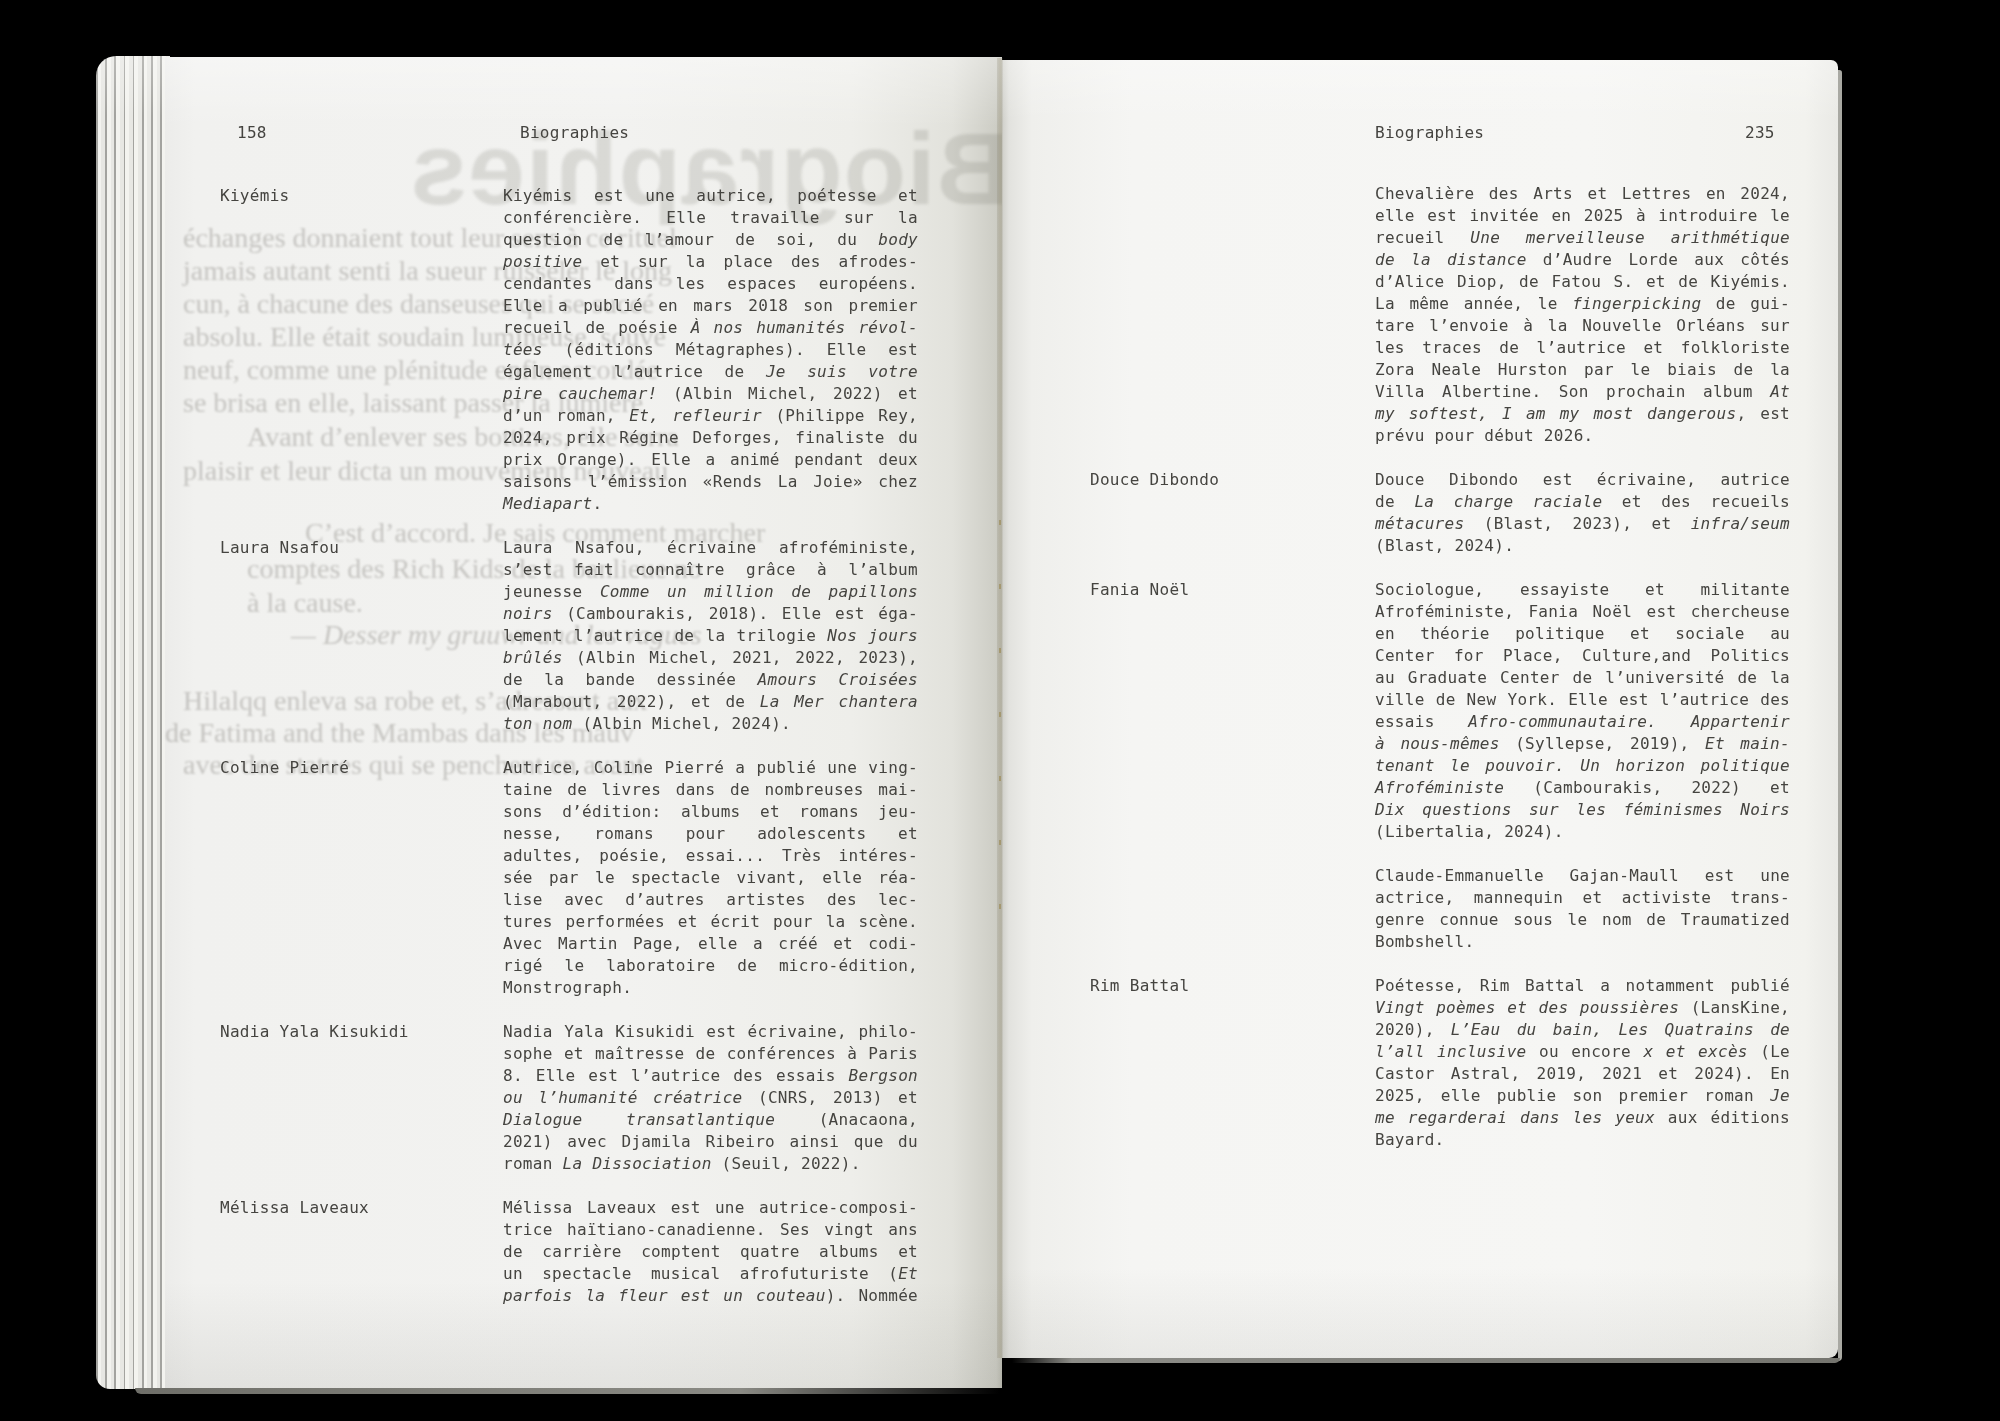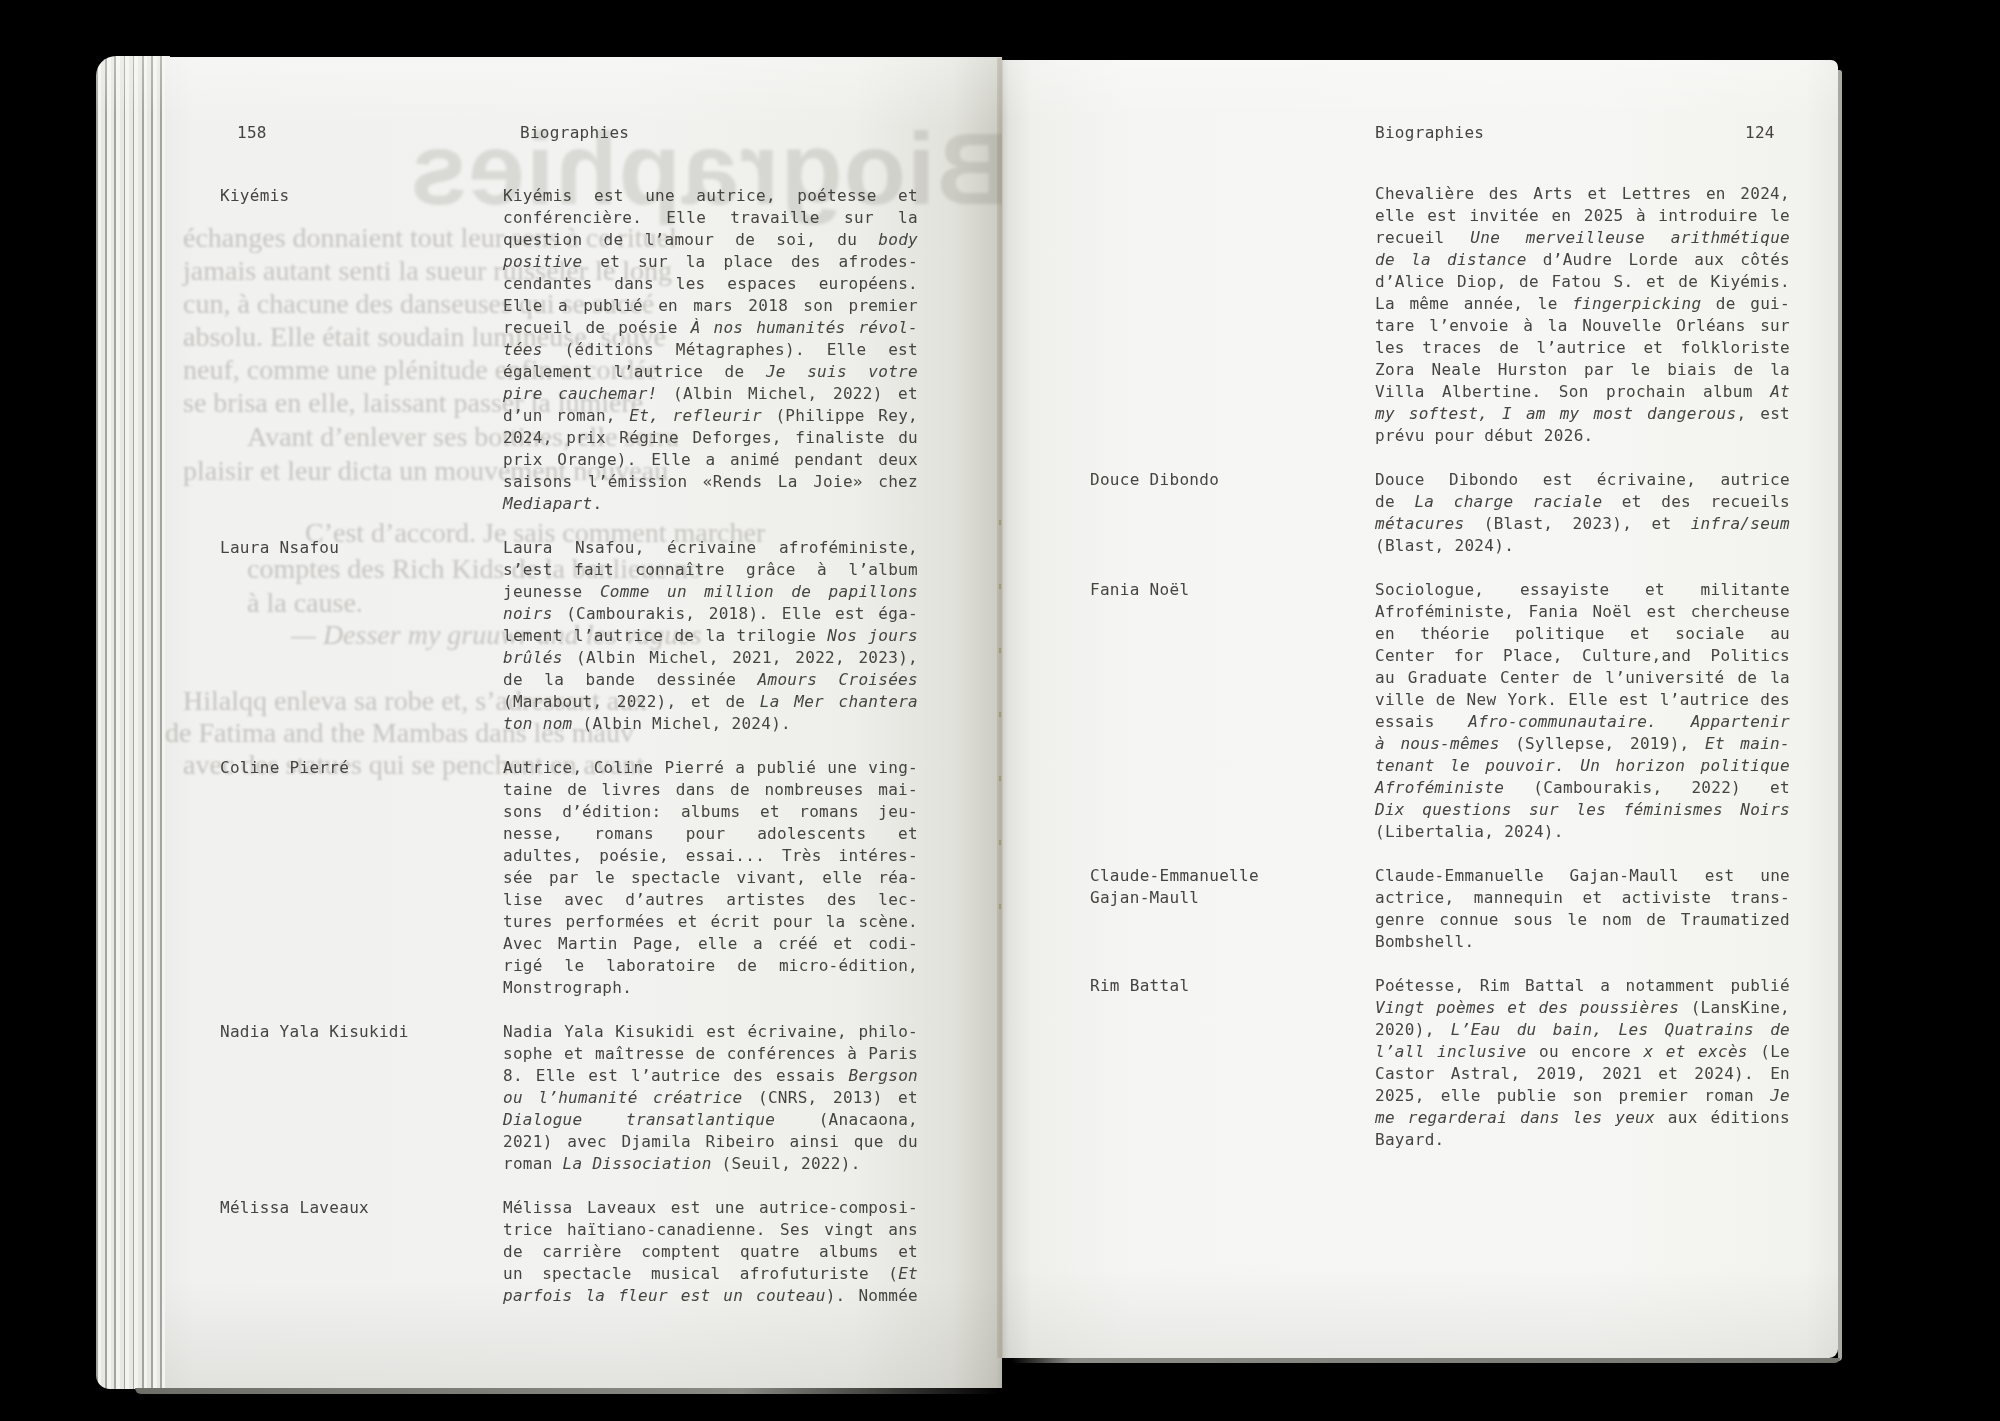--- a/index.html
+++ b/index.html
@@ -181,21 +181,21 @@
             <div class="line just"><span>un spectacle musical afrofuturiste (</span><span class="it">Et</span></div>
             <div class="line just"><span class="it">parfois la fleur est un couteau</span><span>). Nommée</span></div>
           </div>
         </div>
     </div>
   </div>
 
   <div class="page page-right">
     <div class="content">
       <div class="pg-header" style="left:373px; top:63px;">Biographies</div>
-      <div class="pg-num" style="left:743px; top:63px;">124</div>
+      <div class="pg-num" style="left:743px; top:63px;">235</div>
 
       <div id="right-entries" class="bodycol pr" style="left:373px; top:123px;">
           <div class="entry">
             <div class="line just"><span>Chevalière des Arts et Lettres en 2024,</span></div>
             <div class="line just"><span>elle est invitée en 2025 à introduire le</span></div>
             <div class="line just"><span>recueil </span><span class="it">Une merveilleuse arithmétique</span></div>
             <div class="line just"><span class="it">de la distance</span><span> d’Audre Lorde aux côtés</span></div>
             <div class="line just"><span>d’Alice Diop, de Fatou S. et de Kiyémis.</span></div>
             <div class="line just"><span>La même année, le </span><span class="it">fingerpicking</span><span> de gui-</span></div>
             <div class="line just"><span>tare l’envoie à la Nouvelle Orléans sur</span></div>
@@ -221,21 +221,20 @@
             <div class="line just"><span>au Graduate Center de l’université de la</span></div>
             <div class="line just"><span>ville de New York. Elle est l’autrice des</span></div>
             <div class="line just"><span>essais </span><span class="it">Afro-communautaire. Appartenir</span></div>
             <div class="line just"><span class="it">à nous-mêmes</span><span> (Syllepse, 2019), </span><span class="it">Et main-</span></div>
             <div class="line just"><span class="it">tenant le pouvoir. Un horizon politique</span></div>
             <div class="line just"><span class="it">Afroféministe</span><span> (Cambourakis, 2022) et</span></div>
             <div class="line just"><span class="it">Dix questions sur les féminismes Noirs</span></div>
             <div class="line"><span>(Libertalia, 2024).</span></div>
           </div>
           <div class="entry">
-            <div class="label"><div class="line">Claude-Emmanuelle</div><div class="line">Gajan-Maull</div></div>
             <div class="line just"><span>Claude-Emmanuelle Gajan-Maull est une</span></div>
             <div class="line just"><span>actrice, mannequin et activiste trans-</span></div>
             <div class="line just"><span>genre connue sous le nom de Traumatized</span></div>
             <div class="line"><span>Bombshell.</span></div>
           </div>
           <div class="entry">
             <div class="label"><div class="line">Rim Battal</div></div>
             <div class="line just"><span>Poétesse, Rim Battal a notamment publié</span></div>
             <div class="line just"><span class="it">Vingt poèmes et des poussières</span><span> (LansKine,</span></div>
             <div class="line just"><span>2020), </span><span class="it">L’Eau du bain, Les Quatrains de</span></div>

